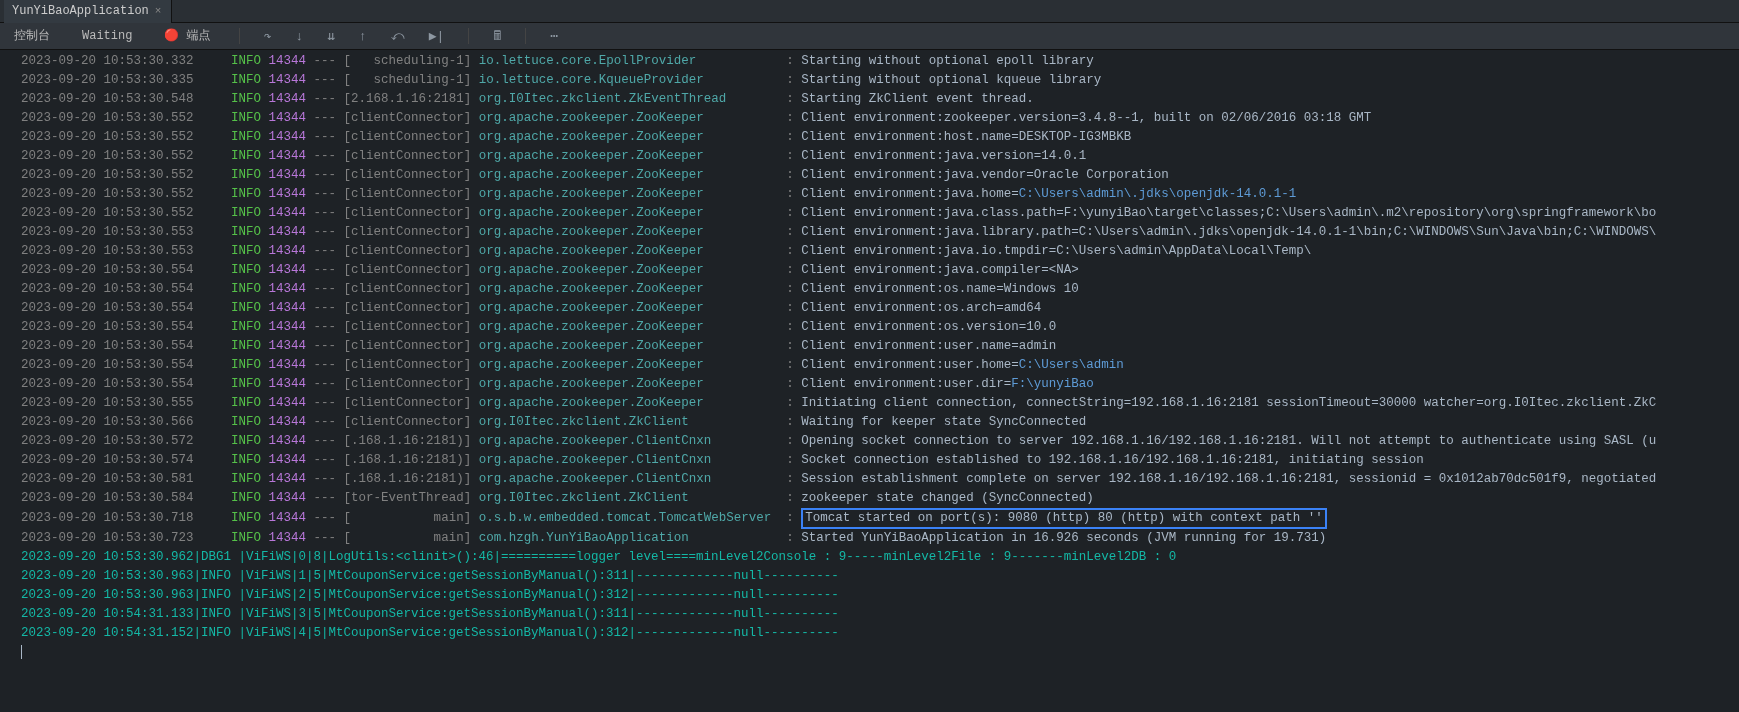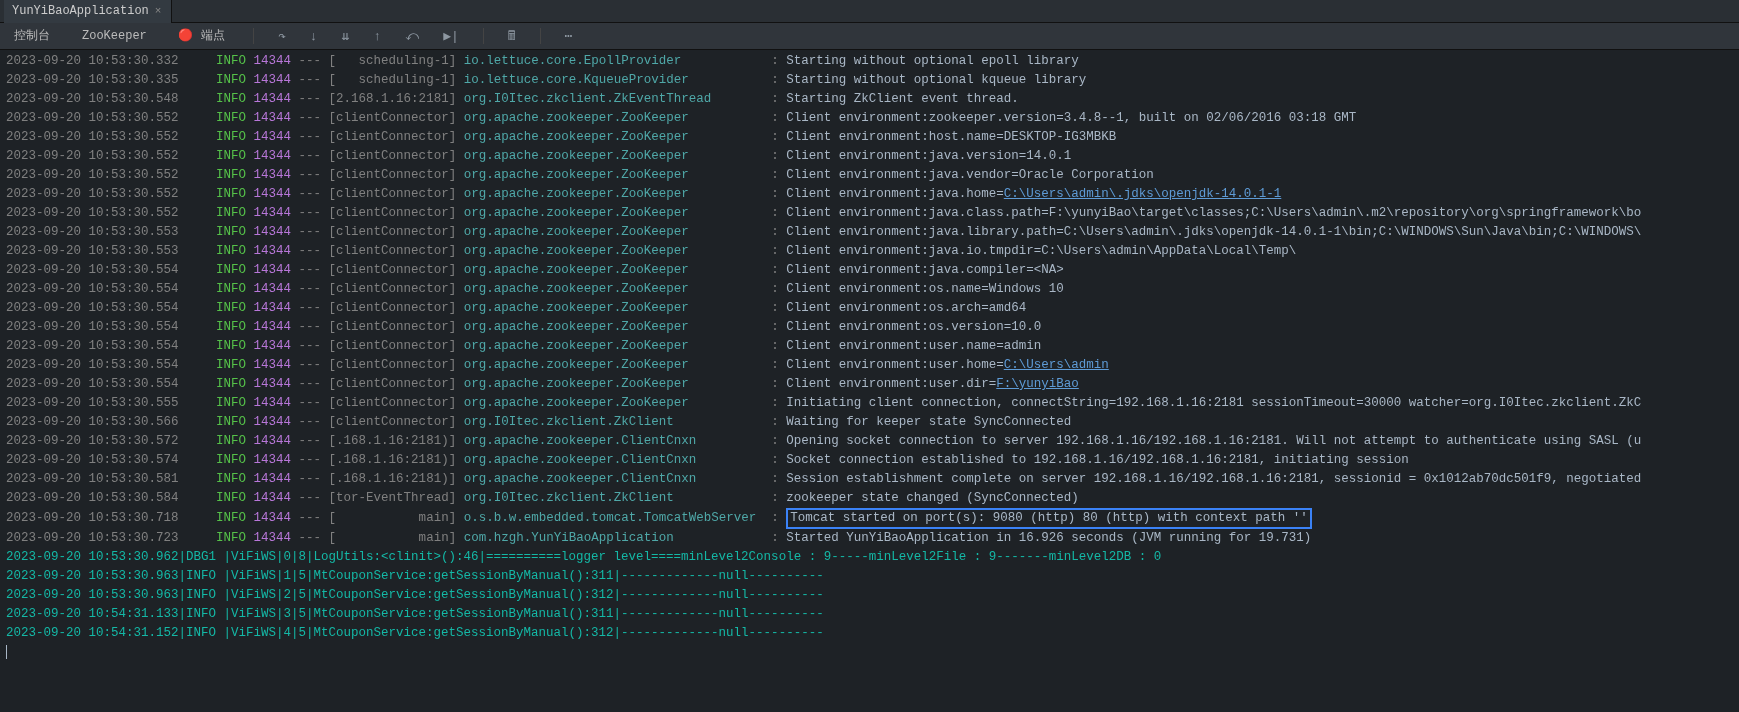--- a/index.html
+++ b/index.html
@@ -3,45 +3,45 @@
 <meta charset="utf-8">
 <style>
   html,body{margin:0;padding:0;background:#1e2226;color:#a9b7c6;font-family:Consolas,"Courier New",monospace;font-size:12.5px;line-height:19px;width:1739px;height:712px;overflow:hidden;}
   .tabbar{height:22px;background:#2a2f34;border-bottom:1px solid #111;display:flex;align-items:center;padding:0 4px;font-size:12px;}
   .tab{padding:2px 10px 2px 8px;background:#333a41;color:#ccc;border-right:1px solid #111;display:flex;align-items:center;gap:6px;}
   .tab .close{color:#888;font-size:11px;}
   .toolbar{height:26px;background:#30353b;border-bottom:1px solid #111;display:flex;align-items:center;padding:0 6px;gap:16px;font-size:12px;}
   .toolbar .tbtn{padding:2px 8px;color:#bbb;cursor:default;}
   .toolbar .tbtn.icon{padding:2px 4px;color:#8d97a1;font-size:13px;}
   .toolbar .sep{width:1px;height:16px;background:#444;margin:0 4px;}
-  .console{padding:2px 0 0 6px;white-space:pre;overflow:hidden;}
+  .console{padding:2px 0 0 6px;white-space:pre;overflow:hidden;margin-left:15px;}
   .row{display:block;}
   .ts,.dash,.br,.colon{color:#808080;}
   .lvl{color:#55c149;}
   .pid{color:#b877d9;}
   .logger{color:#4fa8a8;}
   .msg{color:#a9b7c6;}
-  .link{color:#5e9bd6;text-decoration:underline;}
+  .link{color:#5e9bd6;}
   .hlbox{border:2px solid #3b82f6;padding:0 2px;display:inline-block;line-height:17px;}
   .plain{color:#14b8a6;}
   .caret{display:inline-block;width:1px;height:14px;background:#a9b7c6;vertical-align:middle;}
 </style>
 </head>
 <body>
 
 <div class="tabbar">
   <div class="tab">
     <span>YunYiBaoApplication</span>
     <span class="close">×</span>
   </div>
 </div>
 
 <div class="toolbar">
   <span class="tbtn"><span>控制台</span></span>
-  <span class="tbtn"><span>ZooKeeper</span></span>
+  <span class="tbtn"><span>Waiting</span></span>
   <span class="tbtn">🔴 <span>端点</span></span>
   <span class="sep"></span>
   <span class="tbtn icon">↷</span>
   <span class="tbtn icon">↓</span>
   <span class="tbtn icon">⇊</span>
   <span class="tbtn icon">↑</span>
   <span class="tbtn icon">⤺</span>
   <span class="tbtn icon">▶|</span>
   <span class="sep"></span>
   <span class="tbtn icon">🖩</span>

